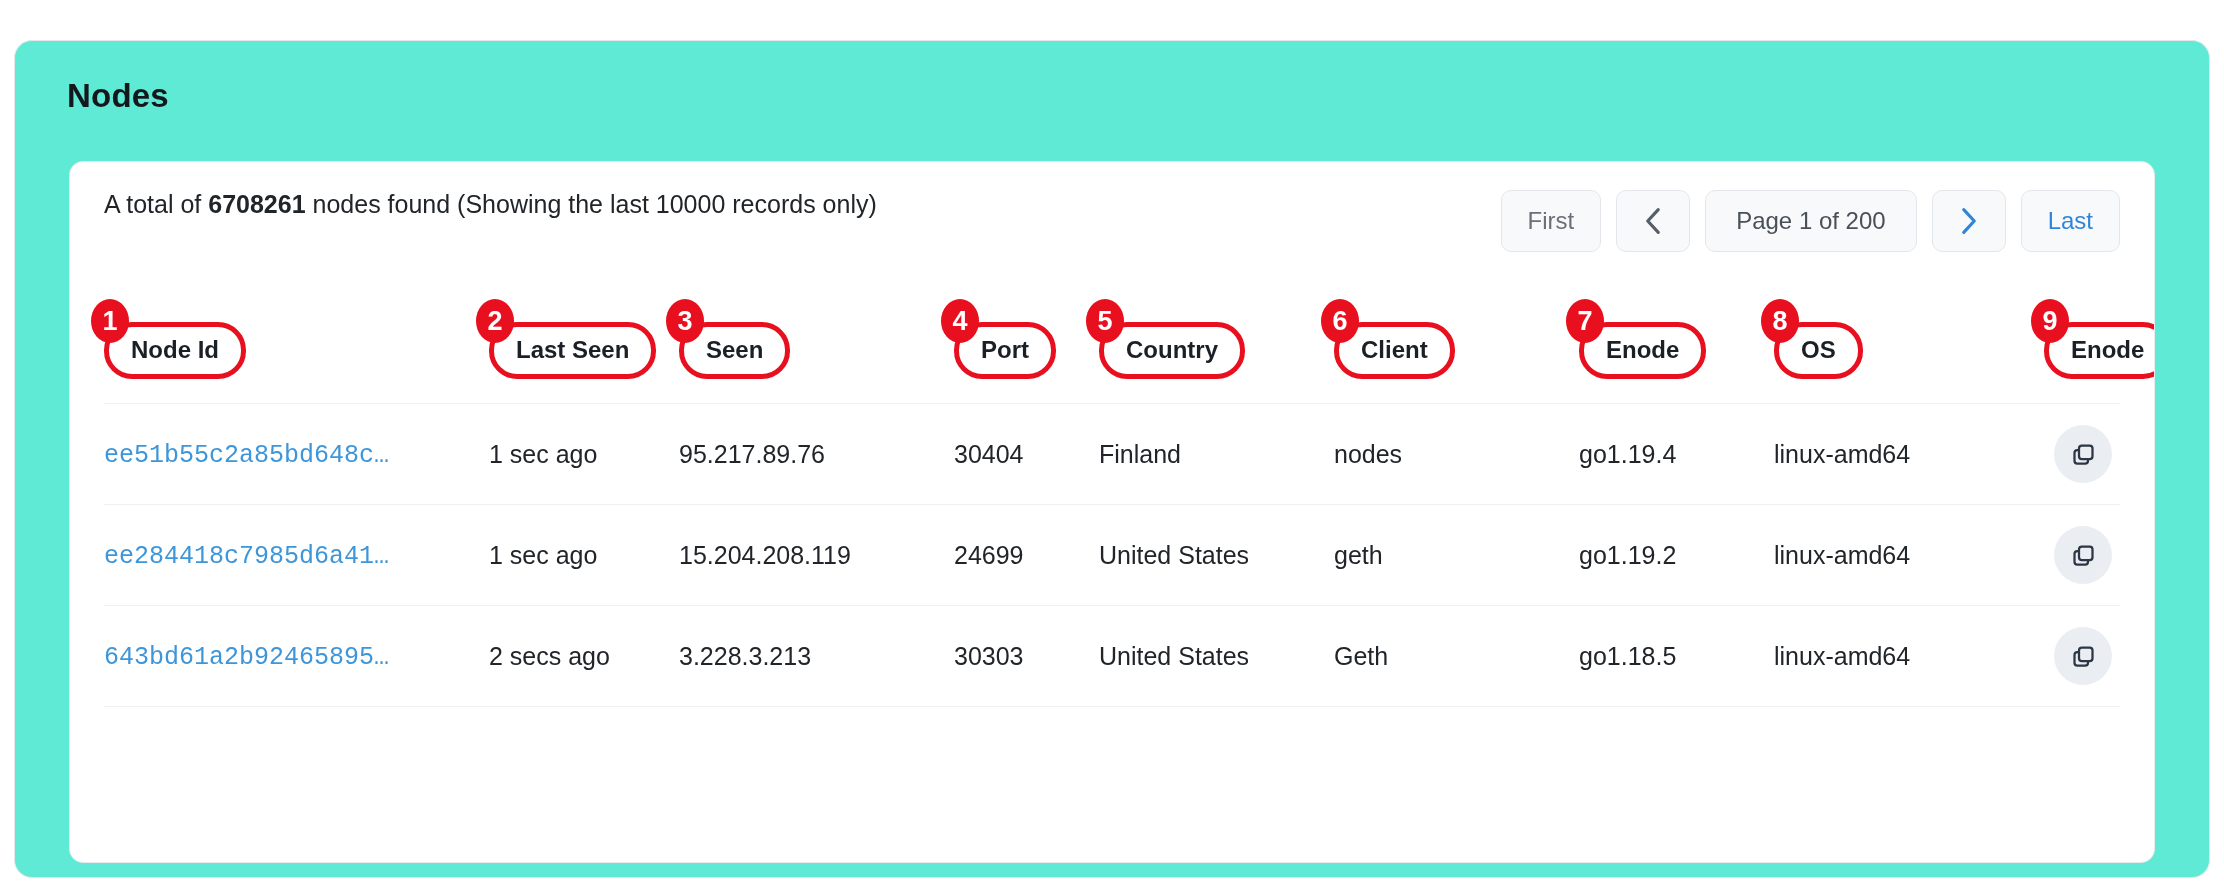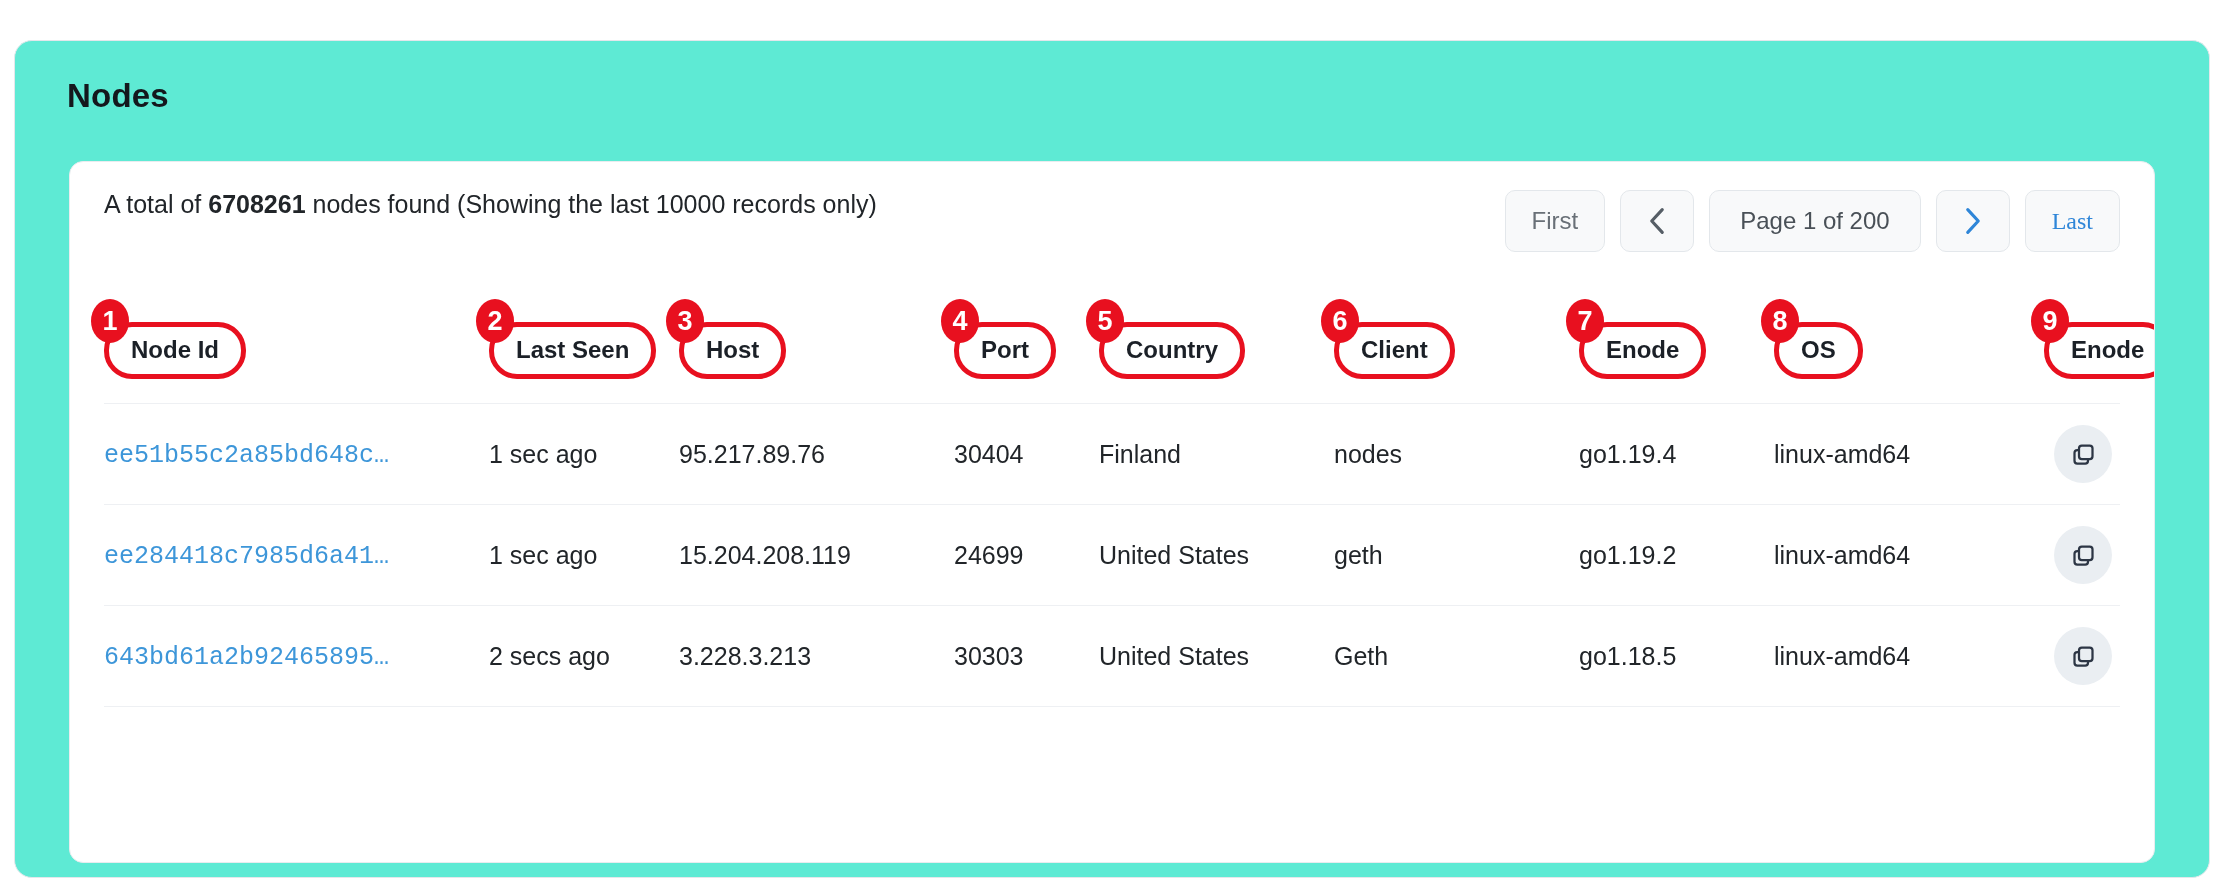--- a/index.html
+++ b/index.html
@@ -54,21 +54,21 @@
     min-width: 74px;
     padding: 0 26px;
     background: #f8f9fa;
     border: 1px solid #e3e7eb;
     border-radius: 10px;
     font-family: "Liberation Sans", sans-serif;
     font-size: 24px;
     color: #697077;
     cursor: pointer;
   }
-  .pg-btn.blue { color: #2f86d8; font-family: Liberation Serif, serif; }
+  .pg-btn.blue { color: #2f86d8; }
   .pg-btn.page-indicator { color: #495057; padding: 4px 30px; }
   .pg-btn svg { display: block; }
   
   table.nodes {
     width: 100%;
     border-collapse: collapse;
     table-layout: fixed;
   }
   col.c1 { width: 385px; } col.c2 { width: 190px; } col.c3 { width: 275px; }
   col.c4 { width: 145px; } col.c5 { width: 235px; } col.c6 { width: 245px; }
@@ -186,21 +186,21 @@
           </th>
           <th>
             <span class="annotation">
               <span class="annotation-badge">2</span>
               <span>Last Seen</span>
             </span>
           </th>
           <th>
             <span class="annotation">
               <span class="annotation-badge">3</span>
-              <span>Host</span>
+              <span>Seen</span>
             </span>
           </th>
           <th>
             <span class="annotation">
               <span class="annotation-badge">4</span>
               <span>Port</span>
             </span>
           </th>
           <th>
             <span class="annotation">

